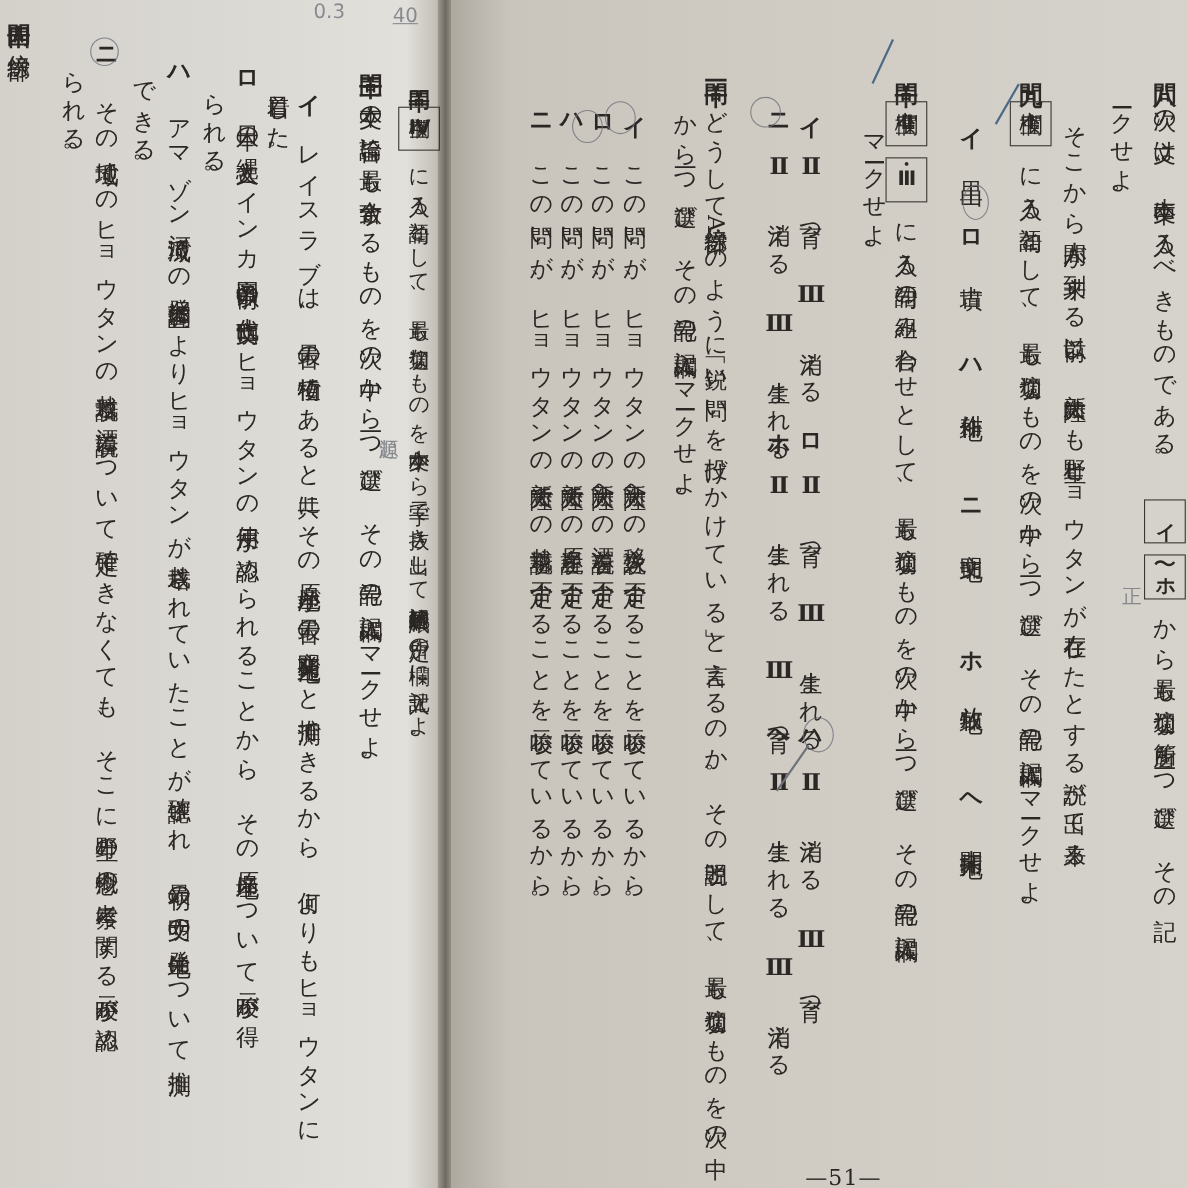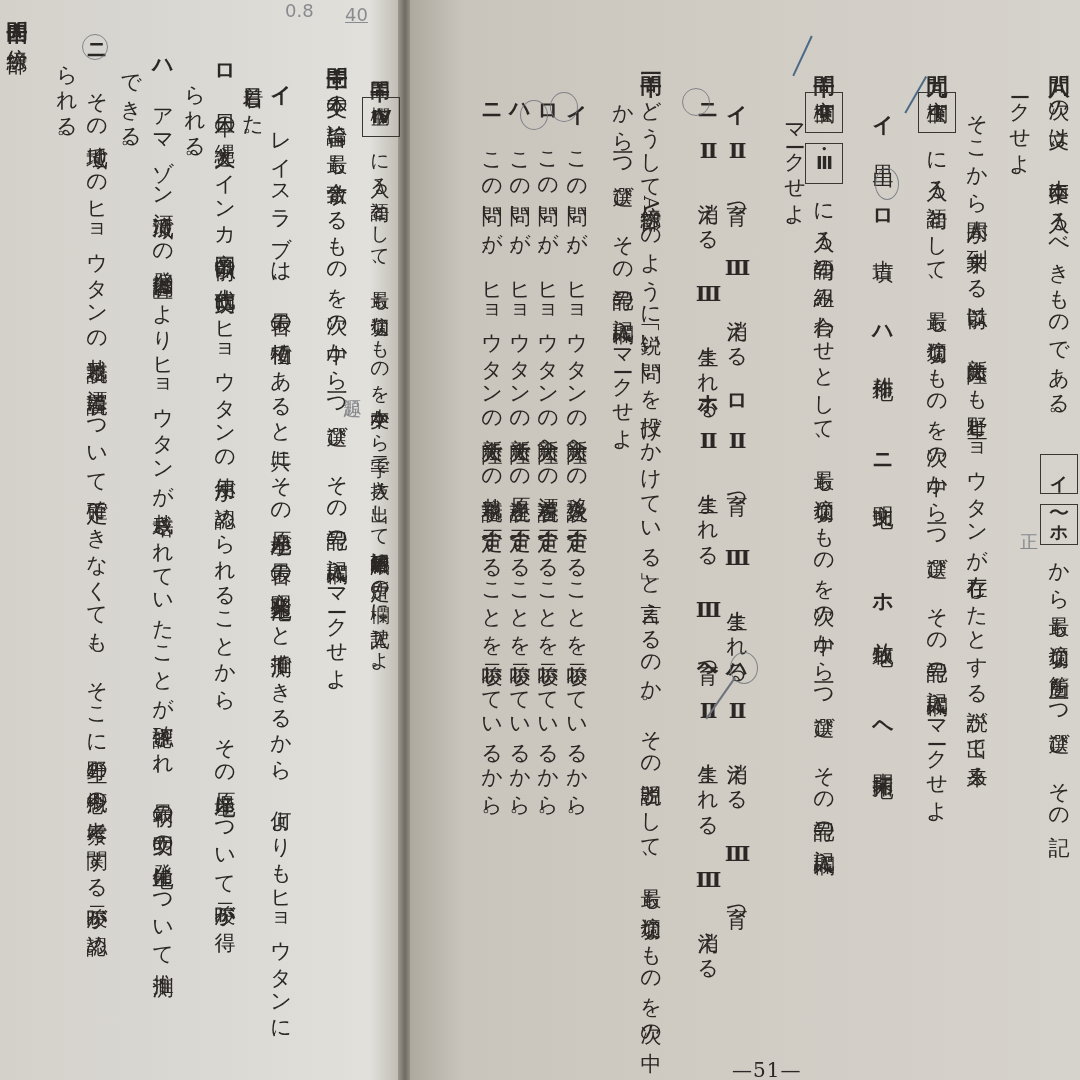--- a/index.html
+++ b/index.html
@@ -127,22 +127,22 @@
 <div class="choice-row" style="left:148px; top:46px;"><span class="kana-label">ハ</span><span class="gap"></span><span>アマゾン河流域での発掘調査によりヒョウタンが栽培されていたことが確認され、最初の文明の発生地について推測</span></div>
 <div class="col" style="left:116px; top:60px;">できる。</div>
 
 <div class="choice-row" style="left:82px; top:30px;"><span class="kana-label">ニ</span><span class="gap"></span><span>その地域でのヒョウタンの栽培説と漂着説について確定できなくても、そこに野生の概念の考察に関する示唆が認め</span></div>
 <div class="col" style="left:52px; top:50px;">られる。</div>
 
 <div class="col" style="left:2px; top:4px;">
   <span class="q-label">問十四</span><span class="gap"></span><span>傍線部</span>
 </div>
 
-<div class="pencil" style="left:285px; top:0px;">0.8</div>
-<div class="pencil" style="left:345px; top:4px;text-decoration:underline;">40</div>
+<div class="pencil" style="left:285px; top:0px;">0.3</div>
+<div class="pencil" style="left:357px; top:4px;text-decoration:underline;">40</div>
 <div class="pencil" style="left:1020px; top:530px;">正</div>
 <div class="pencil" style="left:340px; top:385px; writing-mode: vertical-rl;">起源</div>
 
 <div class="circle-mark" style="left:682px; top:88px; width:26px; height:26px;"></div>
 <div class="circle-mark" style="left:730px; top:652px; width:26px; height:30px;"></div>
 <div class="circle-mark" style="left:875px; top:168px; width:22px; height:30px;"></div>
 <div class="circle-mark" style="left:550px; top:92px; width:26px; height:28px;"></div>
 <div class="circle-mark" style="left:520px; top:100px; width:26px; height:28px;"></div>
 <div class="circle-mark" style="left:82px; top:34px; width:24px; height:24px;"></div>
 

